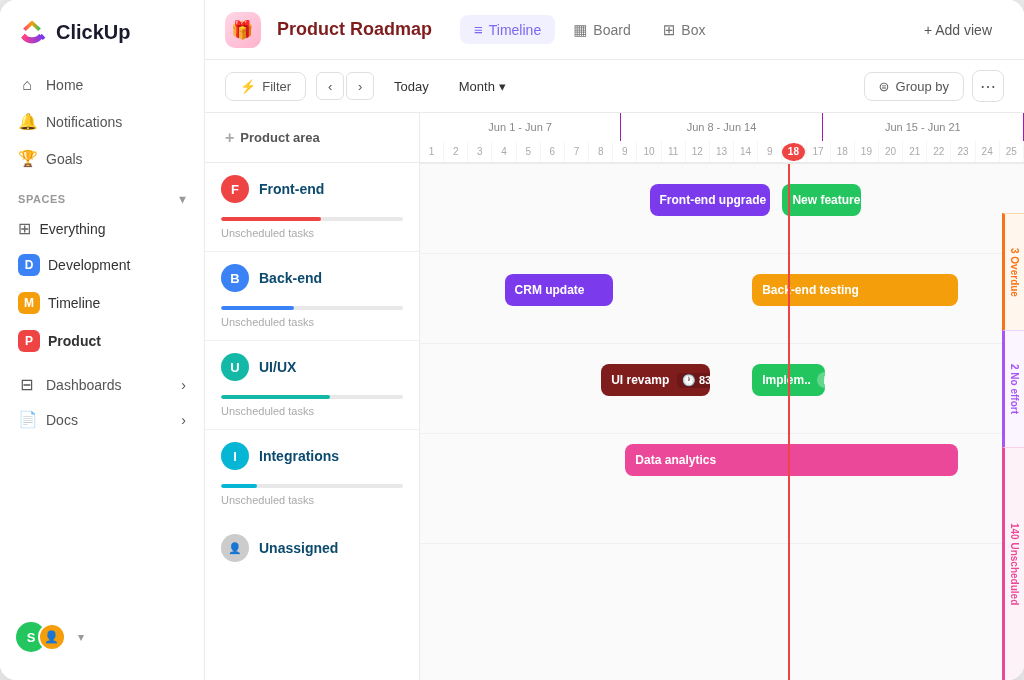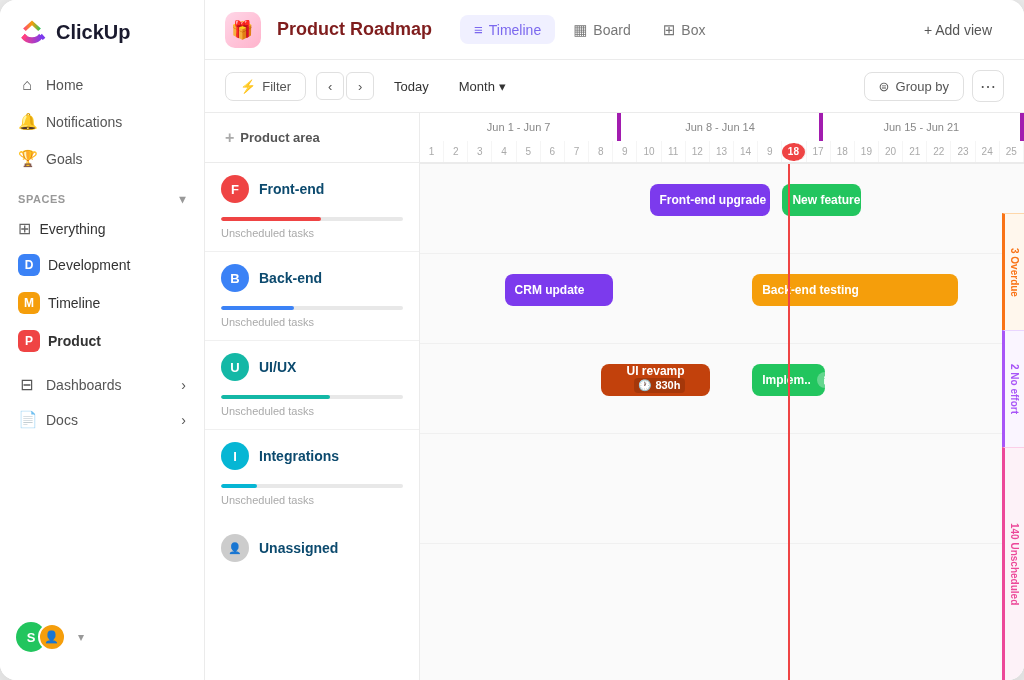--- a/index.html
+++ b/index.html
@@ -67,21 +67,21 @@
     .row-avatar { width: 28px; height: 28px; border-radius: 50%; display: flex; align-items: center; justify-content: center; color: #fff; font-size: 13px; font-weight: 700; flex-shrink: 0; }
     .row-title { font-size: 14px; font-weight: 600; color: #0c4a6e; }
     .row-progress { height: 4px; border-radius: 2px; background: #e8e8e8; margin: 2px 16px 0; position: relative; overflow: hidden; }
     .row-progress-bar { height: 100%; border-radius: 2px; }
     .unscheduled-label { font-size: 11px; color: #aaa; padding: 6px 16px 12px; }
 
     
     .timeline-right { flex: 1; overflow: hidden; position: relative; display: flex; flex-direction: column; }
     .timeline-dates-header { border-bottom: 1px solid #ebebeb; background: #fff; }
     .date-ranges-row { display: flex; height: 28px; }
-    .date-range-cell { flex: 1; border-right: 4px solid #a21caf; display: flex; align-items: center; justify-content: center; font-size: 11px; color: #888; font-weight: 500; }
+    .date-range-cell { flex: 1; border-right: 1px solid #a21caf; display: flex; align-items: center; justify-content: center; font-size: 11px; color: #888; font-weight: 500; }
     .date-numbers-row { display: flex; height: 22px; background: #fff; border-bottom: 1px solid #ebebeb; }
     .date-num { flex: 1; display: flex; align-items: center; justify-content: center; font-size: 10px; color: #aaa; border-right: 1px solid #f5f5f5; }
     .date-num.today { background: #ef4444; color: #fff; border-radius: 50%; width: 18px; height: 18px; margin: auto; display: flex; align-items: center; justify-content: center; font-weight: 700; }
     .timeline-rows-area { flex: 1; position: relative; overflow: hidden; }
     .timeline-row { height: 90px; border-bottom: 1px solid #f0f0f0; position: relative; }
     .gantt-bar { position: absolute; height: 32px; border-radius: 8px; display: flex; align-items: center; padding: 0 10px; font-size: 12px; font-weight: 600; color: #fff; white-space: nowrap; overflow: hidden; text-overflow: ellipsis; top: 20px; cursor: pointer; }
     .gantt-bar .effort-badge { display: flex; align-items: center; gap: 3px; margin-left: 8px; background: rgba(0,0,0,0.15); border-radius: 4px; padding: 1px 5px; font-size: 11px; }
     .gantt-bar .info-dot { width: 16px; height: 16px; background: rgba(255,255,255,0.3); border-radius: 50%; display: flex; align-items: center; justify-content: center; font-size: 10px; margin-left: 6px; flex-shrink: 0; }
     
     .today-line { position: absolute; top: 0; bottom: 0; width: 2px; background: #ef4444; z-index: 10; }
@@ -354,31 +354,34 @@
           <div class="timeline-row">
             <div class="gantt-bar" style="background:#7c3aed; left:14%; width:18%;">
               <span>CRM update</span>
             </div>
             <div class="gantt-bar" style="background:#f59e0b; left:55%; width:34%;">
               <span>Back-end testing</span>
             </div>
           </div>
 
           <div class="timeline-row">
-            <div class="gantt-bar" style="background:#c2410c; left:30%; width:18%;flex-direction:column;">
+            <div class="gantt-bar" style="background:#7f1d1d; left:30%; width:18%;">
               <span>UI revamp</span>
               <span class="effort-badge">🕐 830h</span>
             </div>
             <div class="gantt-bar" style="background:#22c55e; left:55%; width:12%;">
               <span>Implem..</span>
               <span class="info-dot">ℹ</span>
             </div>
           </div>
 
           <div class="timeline-row" style="height:110px;">
+            <div class="gantt-bar" style="background:#ec4899; left:34%; width:55%; top:10px;">
+              <span>Data analytics</span>
+            </div>
           </div>
         </div>
       </div>
 
       <div style="position:absolute; right:0; top:100px; bottom:0; width:22px; display:flex; flex-direction:column; z-index:20;">
         <div style="flex:1; display:flex; align-items:center; justify-content:center; background:#fff7ed; border-left:3px solid #f97316; border-top:1px solid #fed7aa;">
           <span style="writing-mode:vertical-rl; font-size:10px; font-weight:700; color:#f97316; white-space:nowrap;">3 Overdue</span>
         </div>
         <div style="flex:1; display:flex; align-items:center; justify-content:center; background:#faf5ff; border-left:3px solid #a855f7; border-top:1px solid #e9d5ff;">
           <span style="writing-mode:vertical-rl; font-size:10px; font-weight:700; color:#a855f7; white-space:nowrap;">2 No effort</span>

